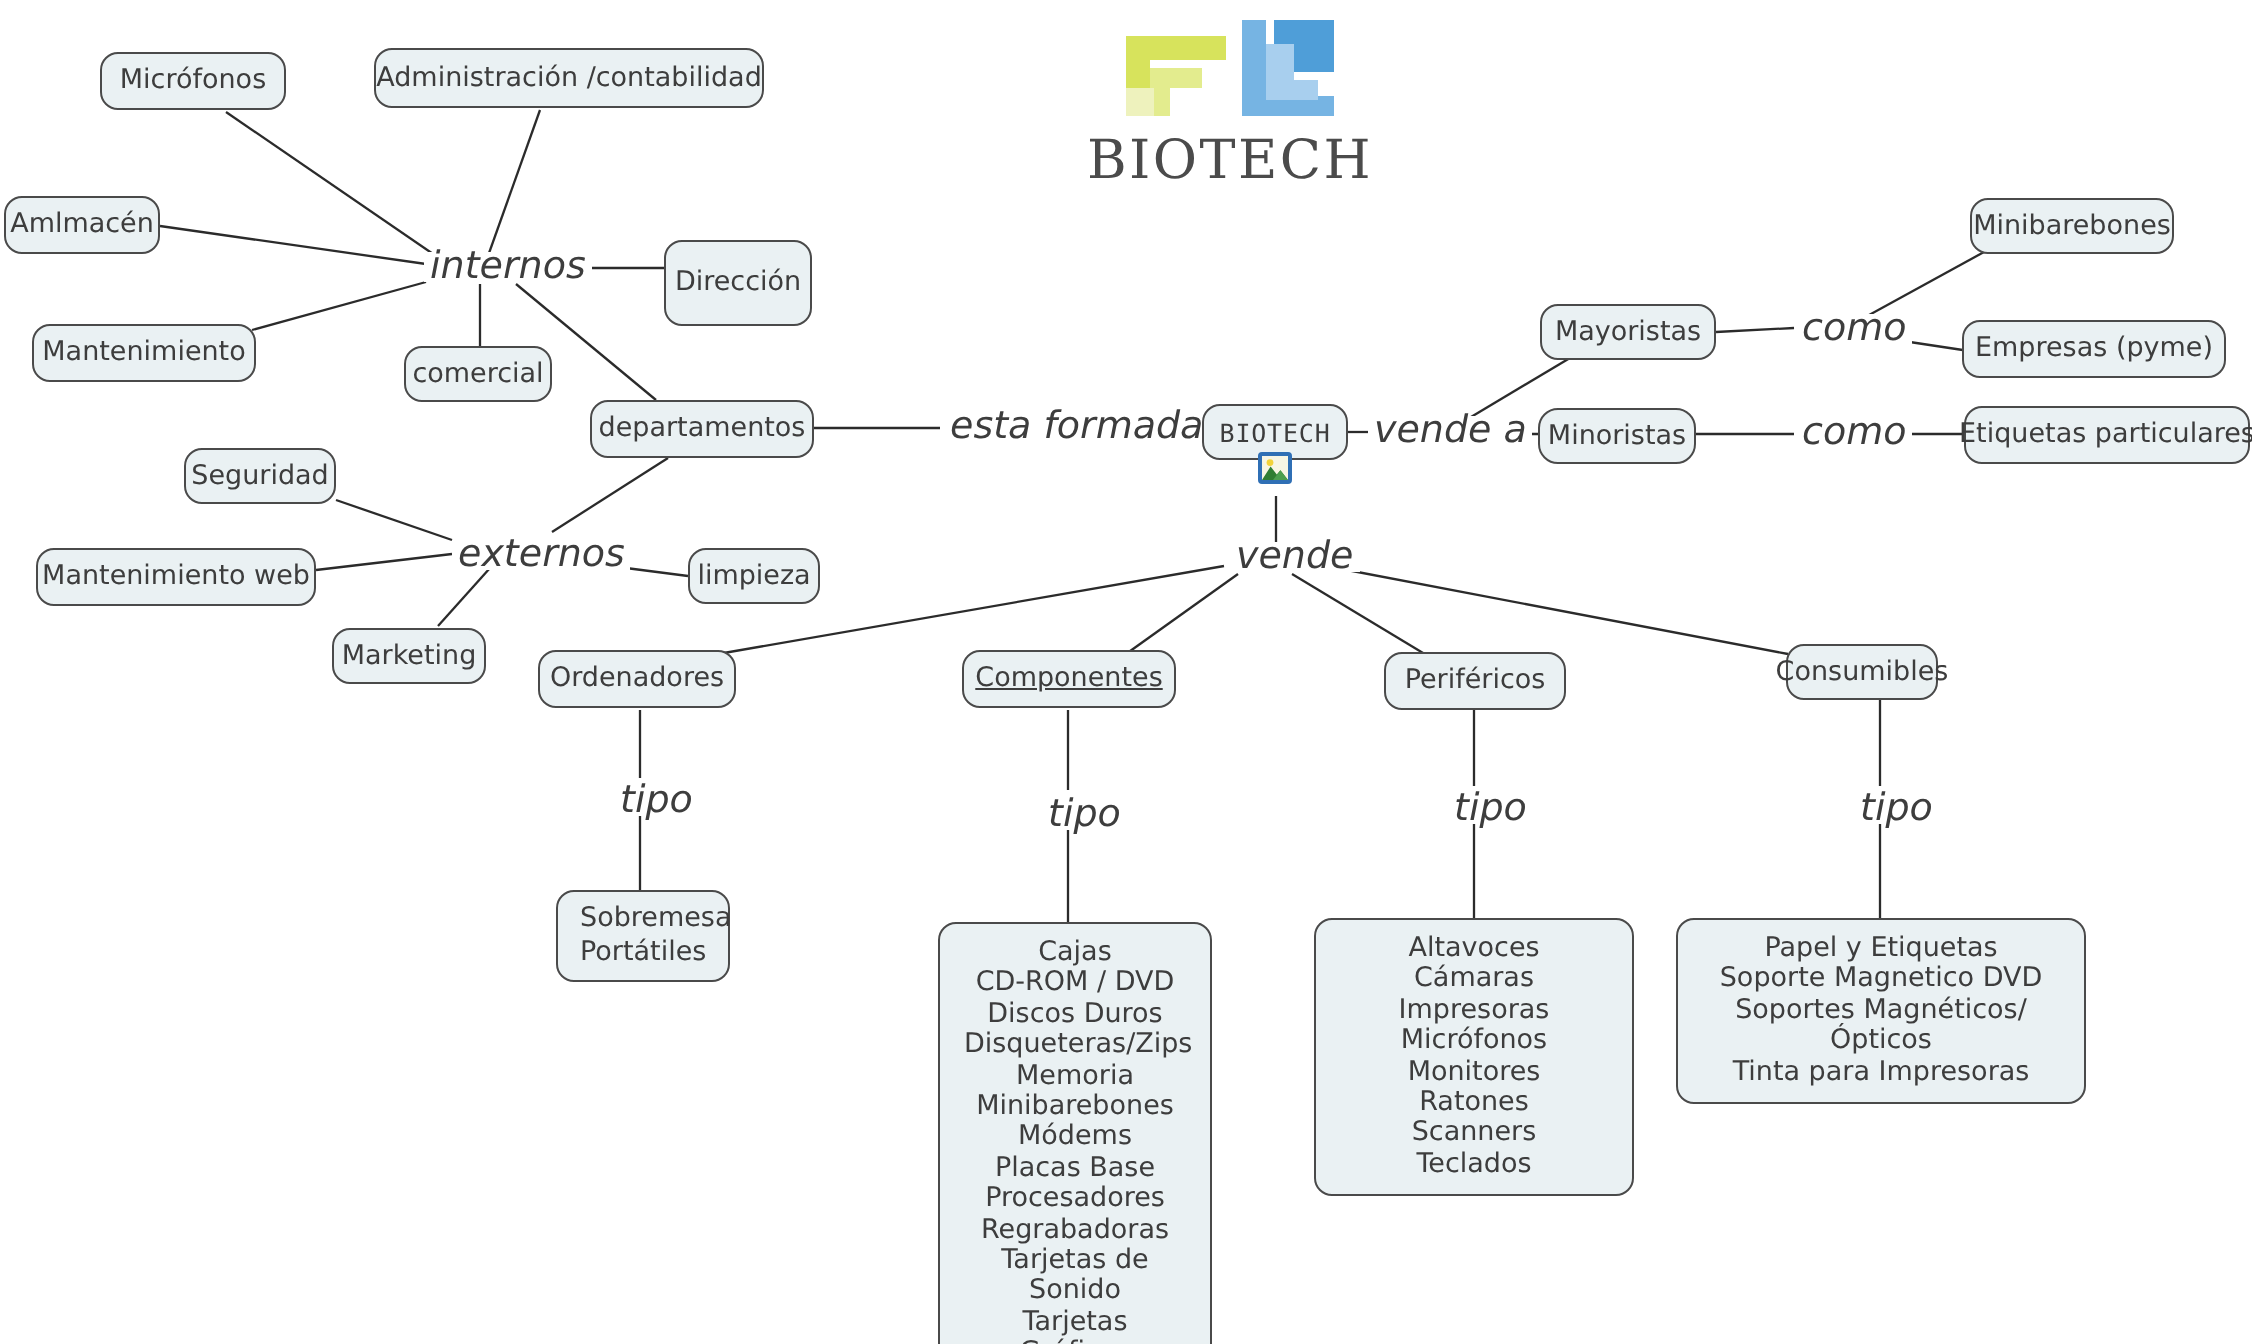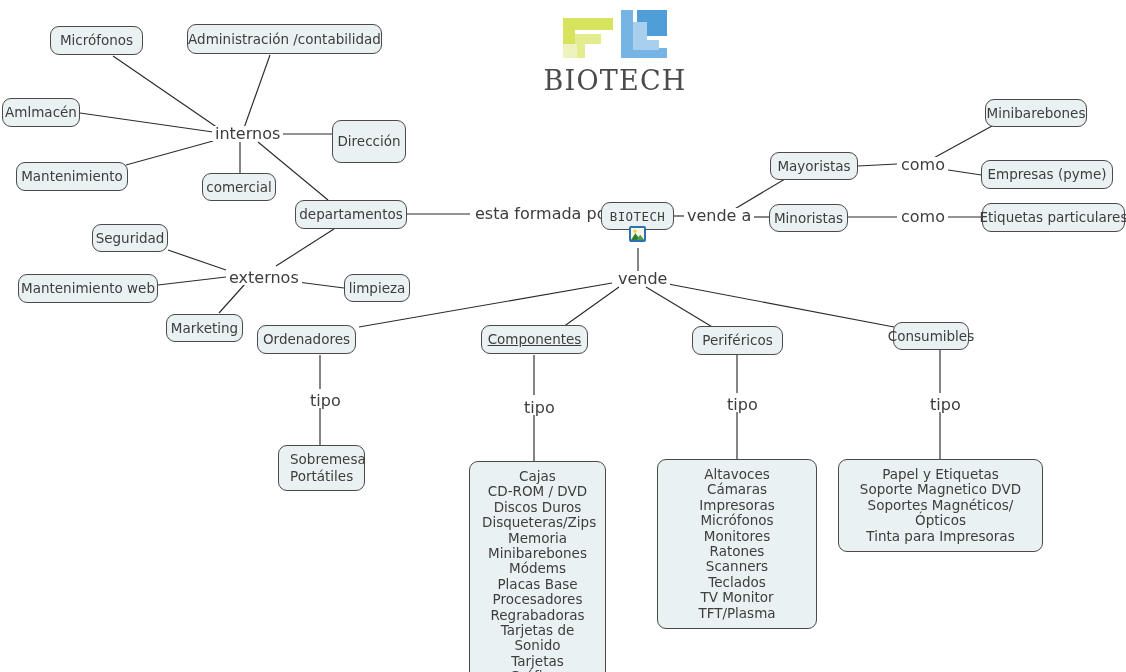--- a/index.html
+++ b/index.html
@@ -45,26 +45,27 @@
     line-height:15.4px;
     white-space:normal;
   }
   .node.list .li{display:block;}
   .node.leftalign{display:block;text-align:left;padding:5px 11px;line-height:17px;}
   .node.leftalign .li{display:block;}
 
   
   .linklabel{
     position:absolute;
-    font-size:16px;
+    font-size:19px;
     color:#3d3d3d;
     background:#ffffff;
     padding:0 3px;
     white-space:nowrap;
     line-height:15px;
+    font-style:italic;
   }
 
   
   .node.center{
     font-family:"DejaVu Sans Mono","Liberation Mono",monospace;
     font-size:12.5px;
     letter-spacing:.4px;
   }
   .img-badge{
     position:absolute;
@@ -206,21 +207,21 @@
   <div class="linklabel" style="left:615px; top:271px;">vende</div>
 
   <div class="node" style="left:770px; top:152px; width:88px;  height:28px;">Mayoristas</div>
   <div class="node" style="left:769px; top:204px; width:79px;  height:28px;border-radius:10px;">Minoristas</div>
   <div class="linklabel" style="left:898px; top:157px;">como</div>
   <div class="linklabel" style="left:898px; top:209px;">como</div>
   <div class="node" style="left:985px; top:99px;  width:102px; height:28px;">Minibarebones</div>
   <div class="node" style="left:981px; top:160px; width:132px; height:29px;">Empresas (pyme)</div>
   <div class="node" style="left:982px; top:203px; width:143px; height:29px;">Etiquetas particulares</div>
 
-  <div class="node" style="left:257px; top:325px; width:99px;  height:29px;">Ordenadores</div>
+  <div class="node" style="left:269px; top:325px; width:99px;  height:29px;">Ordenadores</div>
   <div class="node" style="left:481px; top:325px; width:107px; height:29px;text-decoration:underline;">Componentes</div>
   <div class="node" style="left:692px; top:326px; width:91px;  height:29px;">Periféricos</div>
   <div class="node" style="left:893px; top:322px; width:76px;  height:28px;">Consumibles</div>
 
   <div class="linklabel" style="left:307px; top:393px;">tipo</div>
   <div class="linklabel" style="left:521px; top:400px;">tipo</div>
   <div class="linklabel" style="left:724px; top:397px;">tipo</div>
   <div class="linklabel" style="left:927px; top:397px;">tipo</div>
 
   <div class="node leftalign" style="left:278px; top:445px; width:87px;">
@@ -245,21 +246,20 @@
 
   <div class="node list" style="left:657px; top:459px; width:160px;">
       <span class="li">Altavoces</span>
       <span class="li">Cámaras</span>
       <span class="li">Impresoras</span>
       <span class="li">Micrófonos</span>
       <span class="li">Monitores</span>
       <span class="li">Ratones</span>
       <span class="li">Scanners</span>
       <span class="li">Teclados</span>
-      <span class="li">TV Monitor TFT/Plasma</span>
     </div>
 
   <div class="node list" style="left:838px; top:459px; width:205px;">
       <span class="li">Papel y Etiquetas</span>
       <span class="li">Soporte Magnetico DVD</span>
       <span class="li">Soportes Magnéticos/Ópticos</span>
       <span class="li">Tinta para Impresoras</span>
     </div>
 
 </div>

